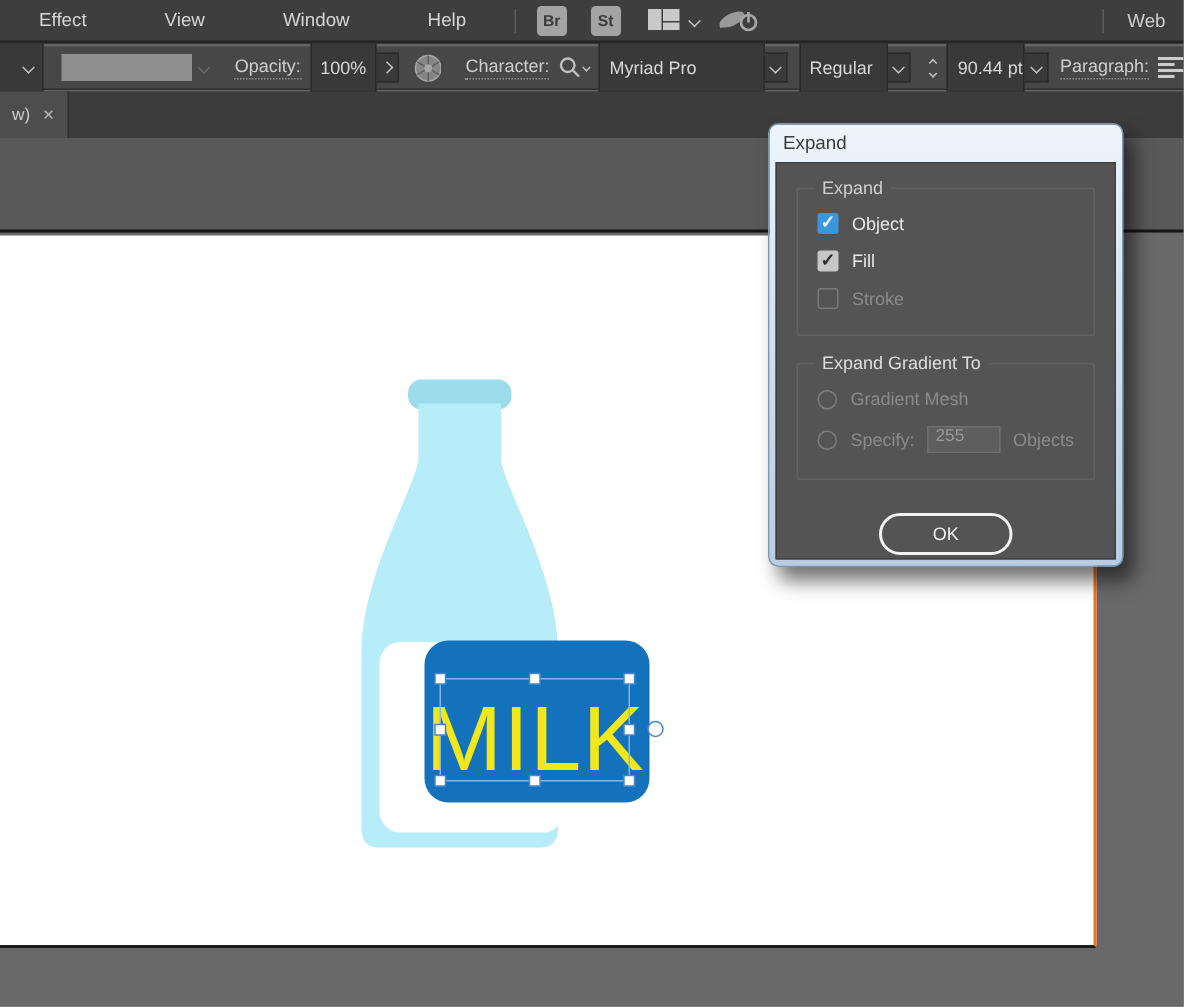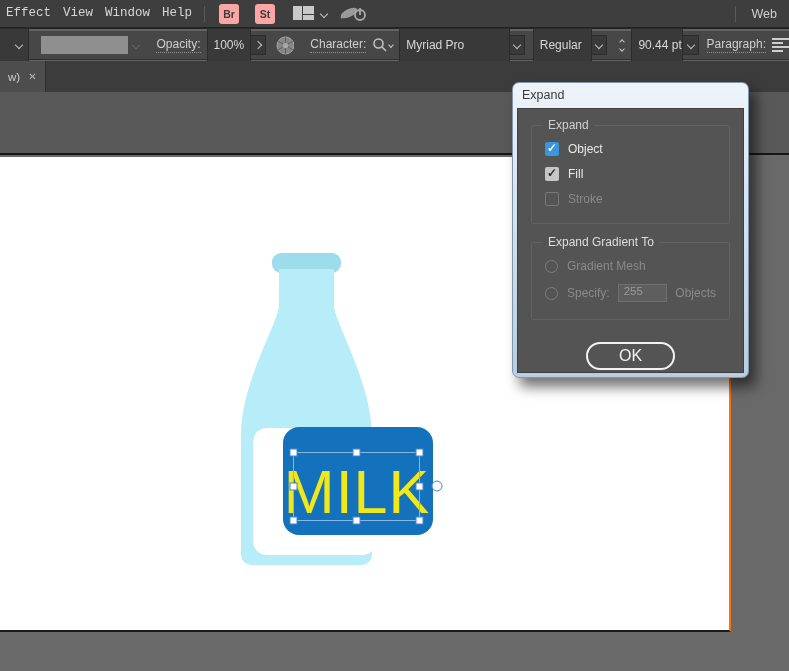--- a/index.html
+++ b/index.html
@@ -4,23 +4,23 @@
 <style>
   * { margin:0; padding:0; box-sizing:border-box; }
   html,body { width:789px; height:671px; overflow:hidden; background:#636363;
               font-family:"Liberation Sans", sans-serif; }
   .app { position:relative; width:789px; height:671px; background:#636363; }
 
   
   .menubar { position:absolute; left:0; top:0; width:789px; height:29px;
     background:#3e3e3e; border-bottom:2px solid #232323;
     display:flex; align-items:center; color:#d6d6d6; font-size:12.5px; }
-  .menu-item { padding:0 6px; line-height:29px; cursor:default;font-family:Liberation Mono, monospace; }
+  .menu-item { padding:0 26px; line-height:29px; cursor:default; }
   .vsep { width:1px; height:16px; background:#5a5a5a; margin:0 6px; }
-  .badge { width:20px; height:20px; border-radius:3px; background:#fca5a5;
+  .badge { width:20px; height:20px; border-radius:3px; background:#a3a3a3;
     color:#3c3c3c; font-size:10.5px; font-weight:bold; display:flex;
     align-items:center; justify-content:center; margin:0 8px; }
   .ws-icon { width:22px; height:15px; display:grid; margin:0 6px 0 10px;
     grid-template-columns:9px 11px; grid-template-rows:8px 5px; gap:1px; }
   .ws-icon div { background:#c9c9c9; }
   .ws-icon .l { grid-row:1 / span 2; }
   .chv { display:inline-block; width:6px; height:6px;
     border-right:1.6px solid #c4c4c4; border-bottom:1.6px solid #c4c4c4;
     transform:rotate(45deg); }
   .chv.dim { border-color:#6a6a6a; }
@@ -92,21 +92,21 @@
   .cb.empty { border:1px solid #787878; background:transparent; }
   .radio { width:13px; height:13px; border:1px solid #7e7e7e; border-radius:50%;
     margin-right:9px; flex:0 0 13px; }
   .dim-text { color:#8a8a8a; }
   .spec-input { width:52px; height:18px; background:#5e5e5e;
     border:1px solid #6f6f6f; color:#9a9a9a; font-size:11.5px;
     padding:0 5px; margin:0 8px; }
   .btn-row { display:flex; justify-content:center; gap:11px; margin-top:22px; }
   .pill-btn { min-width:89px; height:28px; border:2px solid #f2f2f2;
     border-radius:15px; background:transparent; color:#f2f2f2;
-    font-size:16px; font-family:"Liberation Sans",sans-serif; cursor:pointer; }
+    font-size:12px; font-family:"Liberation Sans",sans-serif; cursor:pointer; }
 </style>
 </head>
 <body>
 
 <div class="app">
 
   <div class="menubar">
     <div class="menu-item">Effect</div>
     <div class="menu-item">View</div>
     <div class="menu-item">Window</div>

